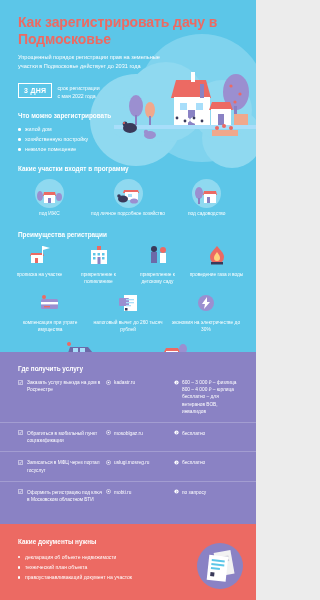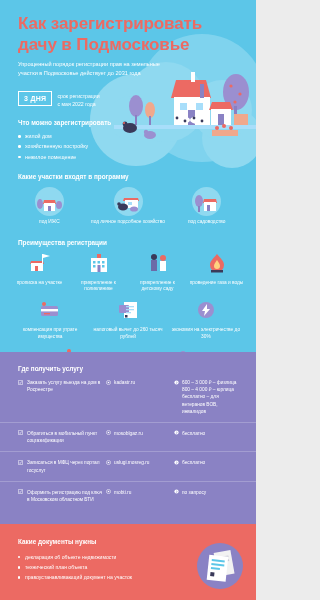--- a/index.html
+++ b/index.html
@@ -26,21 +26,21 @@
     background:#7fd3ee;
     pointer-events:none;
   }
   .b1 { width:128px; height:128px; right:-10px; top:34px; }
   .b2 { width:92px;  height:92px;  right:74px;  top:74px; background:#8fd9f0; }
   .b3 { width:60px;  height:60px;  right:-6px;  top:108px; background:#8fd9f0; }
 
   h1.title {
     position:relative; z-index:3;
     color:#ec6a63;
-    font-size:17px;
+    font-size:14px;
     font-weight:bold;
     line-height:1.22;
     padding:14px 14px 0 18px;
     letter-spacing:-0.1px;
   }
   .subtitle {
     position:relative; z-index:3;
     color:#ffffff;
     font-size:5.6px;
     line-height:1.55;

